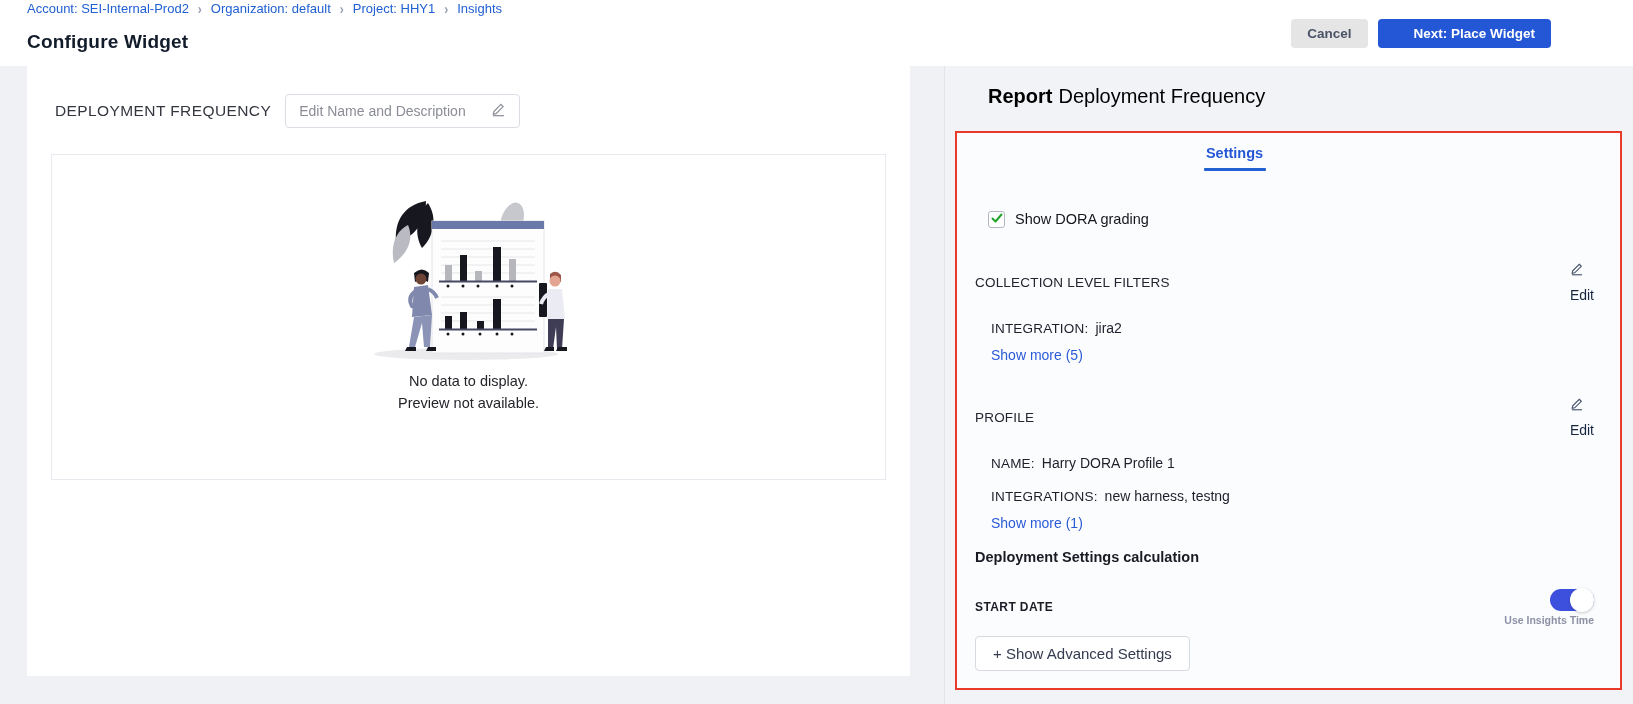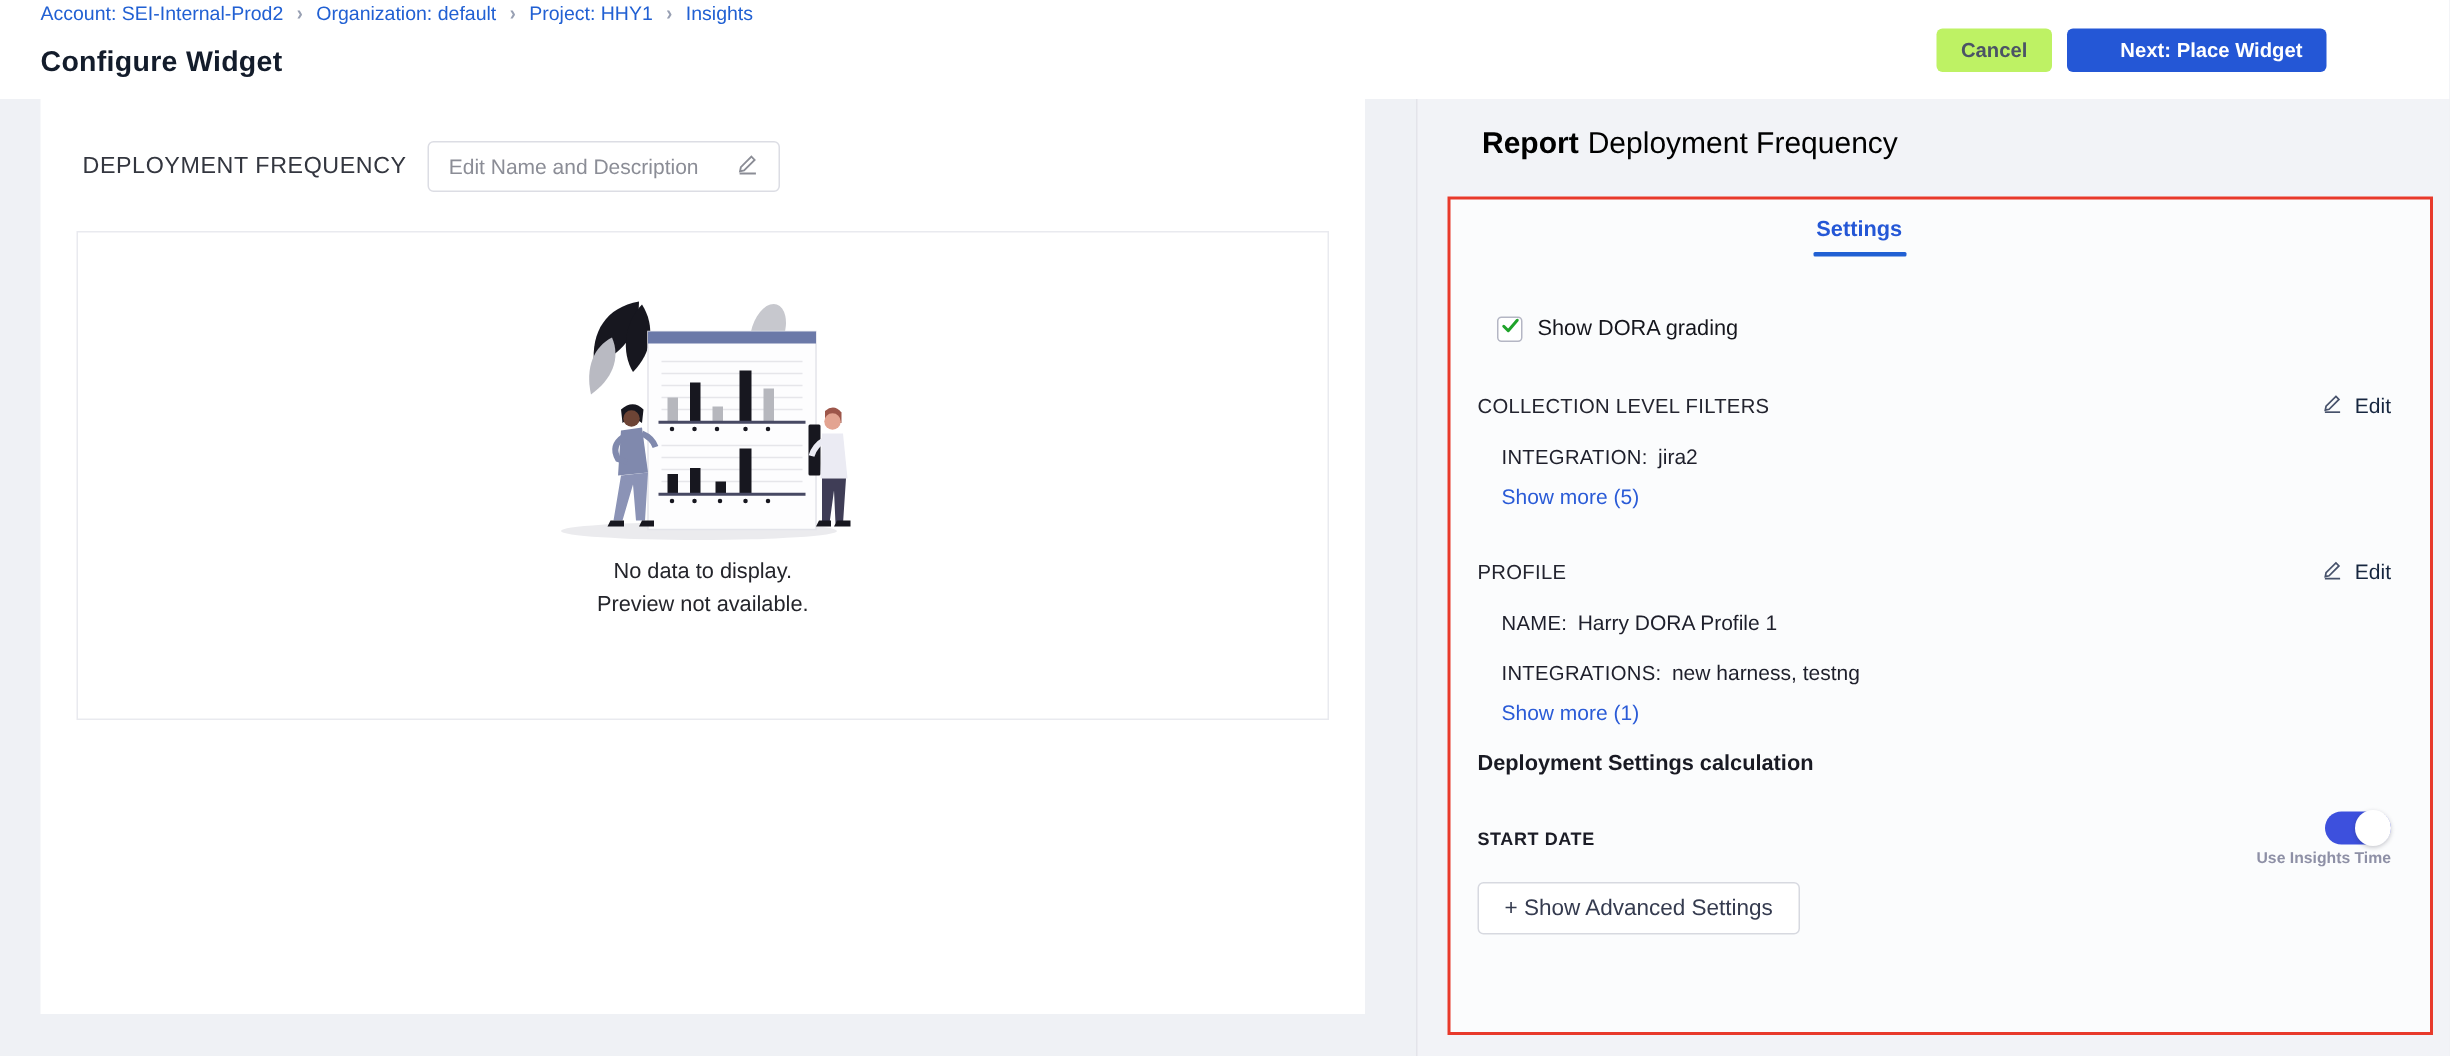--- a/index.html
+++ b/index.html
@@ -13,54 +13,54 @@
   }
 
   
   .header { position:absolute; top:0; left:0; width:1633px; height:66px; background:#ffffff; z-index:5; }
   .breadcrumb { position:absolute; left:27px; top:1px; display:flex; align-items:center; gap:9px; font-size:13px; }
   .crumb { color:#2160d3; cursor:pointer; text-decoration:none; }
   .crumb-sep { color:#98a0b3; font-size:12px; font-weight:700; transform:scaleY(1.15); }
   .page-title { position:absolute; left:27px; top:31px; font-size:19px; font-weight:700; color:#131c2b; letter-spacing:.2px; }
   .header-actions { position:absolute; right:82px; top:19px; display:flex; gap:10px; }
   .btn { border:none; border-radius:4px; height:29px; padding:0 16px; font-size:13.5px; font-weight:700; cursor:pointer; font-family:inherit; }
-  .btn-cancel { background:#bef264; color:#4b5366; }
+  .btn-cancel { background:#e5e5e5; color:#4b5366; }
   .btn-primary { background:#2457d6; color:#ffffff;padding-left:36px; }
 
   
   .preview-card { position:absolute; left:27px; top:66px; width:883px; height:610px; background:#ffffff; }
   .preview-head { position:absolute; left:28px; top:28px; display:flex; align-items:center; gap:14px; }
   .widget-title { font-size:15.5px; font-weight:500; color:#33363f; letter-spacing:.4px; }
   .edit-name-btn { display:inline-flex; align-items:center; gap:25px; background:#ffffff; border:1px solid #dcdde4; border-radius:4px; height:34px; padding:0 13px; font-size:14px; color:#8b8d96; cursor:pointer; font-family:inherit; }
   .edit-name-btn svg { width:15px; height:15px; }
   .preview-box { position:absolute; left:24px; top:88px; width:835px; height:326px; border:1px solid #e9eaef; background:#ffffff; display:flex; flex-direction:column; align-items:center; }
   .illustration { margin-top:36px; width:250px; height:175px; }
   .empty-text { text-align:center; font-size:14.5px; color:#24252b; line-height:22px; margin-top:4px; }
 
   
   .settings-panel { position:absolute; left:944px; top:66px; width:689px; height:638px; background:#f2f3f7; border-left:1px solid #e3e4ea; }
   .report-row { padding:19px 0 0 43px; font-size:20px; color:#000000; }
   .report-label { font-weight:700; margin-right:6px; }
   .report-value { font-weight:400; }
 
-  .red-box { margin:23px 11px 0 20px; height:559px; border:2px solid #e8392b; background:#fbfcfd; padding:12px 26px 0 18px; overflow:hidden; }
+  .red-box { margin:23px 11px 0 10px; height:559px; border:2px solid #e8392b; background:#fbfcfd; padding:12px 26px 0 18px; overflow:hidden; }
 
   .tabbar { display:flex; justify-content:center; margin-right:100px; }
   .tab { display:flex; flex-direction:column; align-items:center; cursor:pointer; }
   .tab-label { color:#2457d6; font-weight:700; font-size:14.5px; }
   .tab-underline { width:62px; height:2.5px; background:#2160d3; margin-top:7px; border-radius:1px; }
 
   .checkbox-row { display:flex; align-items:center; gap:10px; margin:40px 0 0 13px; cursor:pointer; }
   .checkbox { width:17px; height:17px; border:1px solid #b4b6c4; border-radius:3px; background:#ffffff; display:flex; align-items:center; justify-content:center; }
   .checkbox svg { width:12px; height:12px; }
   .checkbox-label { font-size:14.5px; color:#15161d; }
 
   .section-head { display:flex; align-items:center; justify-content:space-between; margin-top:34px; }
   .section-title { font-size:13.5px; color:#23242f; letter-spacing:.2px; }
-  .edit-link { display:flex; align-items:flex-start; gap:8px; color:#16263f; font-size:14px; cursor:pointer; }
+  .edit-link { display:flex; align-items:flex-start; gap:8px; color:#16263f; font-size:14px; cursor:pointer;flex-direction:column; }
   .edit-link svg { width:14px; height:14px; color:#47526b; }
 
   .item-row { margin:17px 0 0 16px; font-size:14px; color:#1e1f2b; }
   .item-label { font-size:13.5px; letter-spacing:.2px; margin-right:7px; }
   .show-more { margin:11px 0 0 16px; font-size:14px; color:#2a5bd7; cursor:pointer; }
 
   .calc-title { margin-top:18px; font-size:14.5px; font-weight:700; color:#191a23; }
 
   .startdate-row { display:flex; align-items:center; justify-content:space-between; margin-top:24px; }
   .startdate-label { font-size:12px; font-weight:700; color:#1b1c26; letter-spacing:.4px; }

